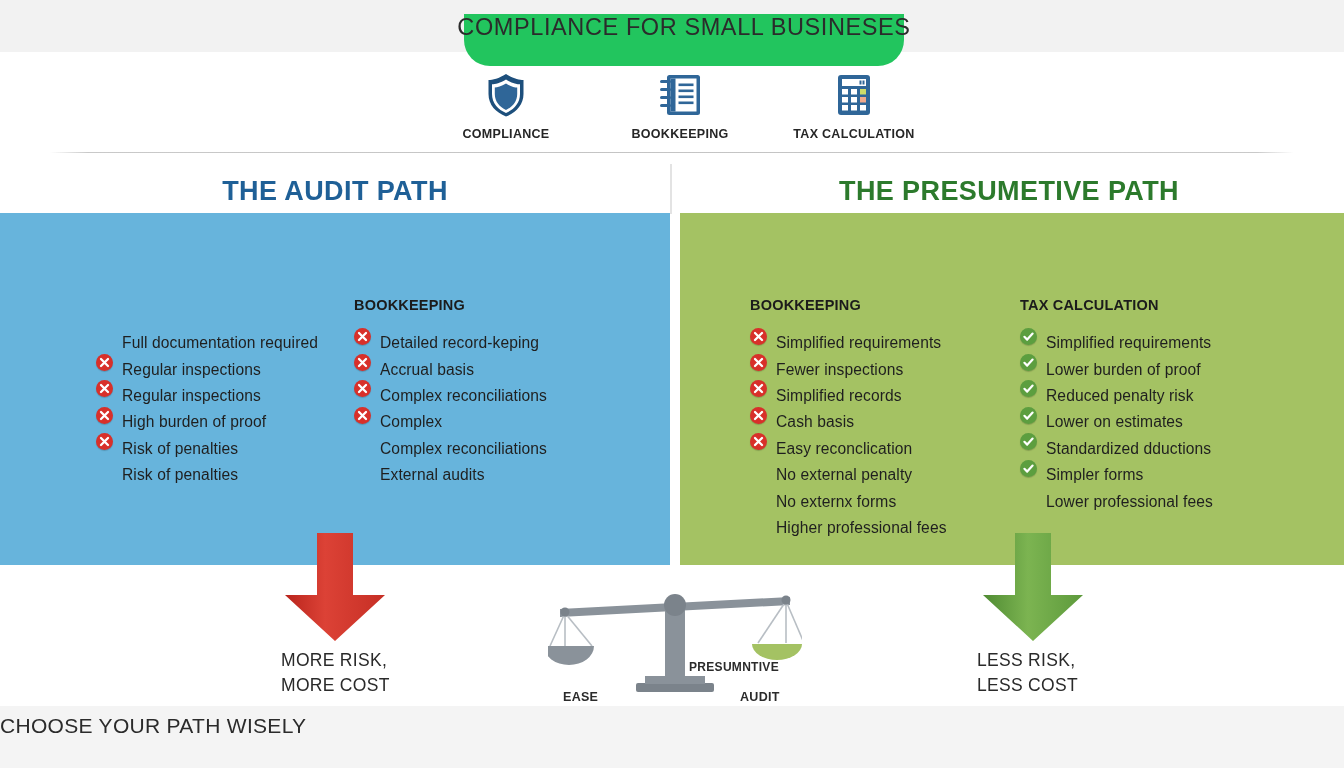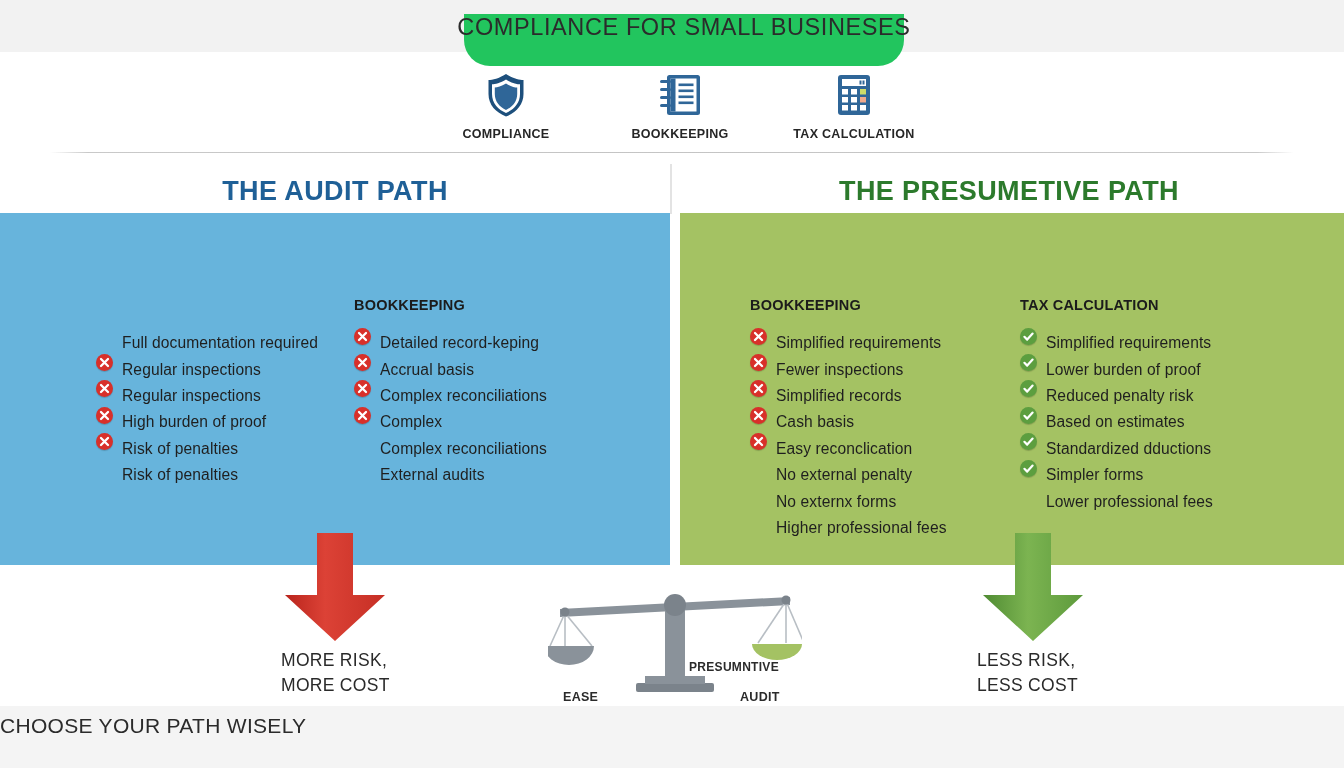--- a/index.html
+++ b/index.html
@@ -407,21 +407,21 @@
           <span class="txt">Reduced penalty risk</span>
         </div>
         <div class="row">
           <span class="mark">
             <span class="badge check">
               <svg width="17" height="17" viewBox="0 0 17 17">
                 <path d="M4.4 8.8 L7.2 11.6 L12.6 5.6" fill="none" stroke="#ffffff" stroke-width="2.2" stroke-linecap="round" stroke-linejoin="round"></path>
               </svg>
             </span>
           </span>
-          <span class="txt">Based on estimates</span>
+          <span class="txt">Lower on estimates</span>
         </div>
         <div class="row">
           <span class="mark">
             <span class="badge check">
               <svg width="17" height="17" viewBox="0 0 17 17">
                 <path d="M4.4 8.8 L7.2 11.6 L12.6 5.6" fill="none" stroke="#ffffff" stroke-width="2.2" stroke-linecap="round" stroke-linejoin="round"></path>
               </svg>
             </span>
           </span>
           <span class="txt">Standardized dductions</span>

